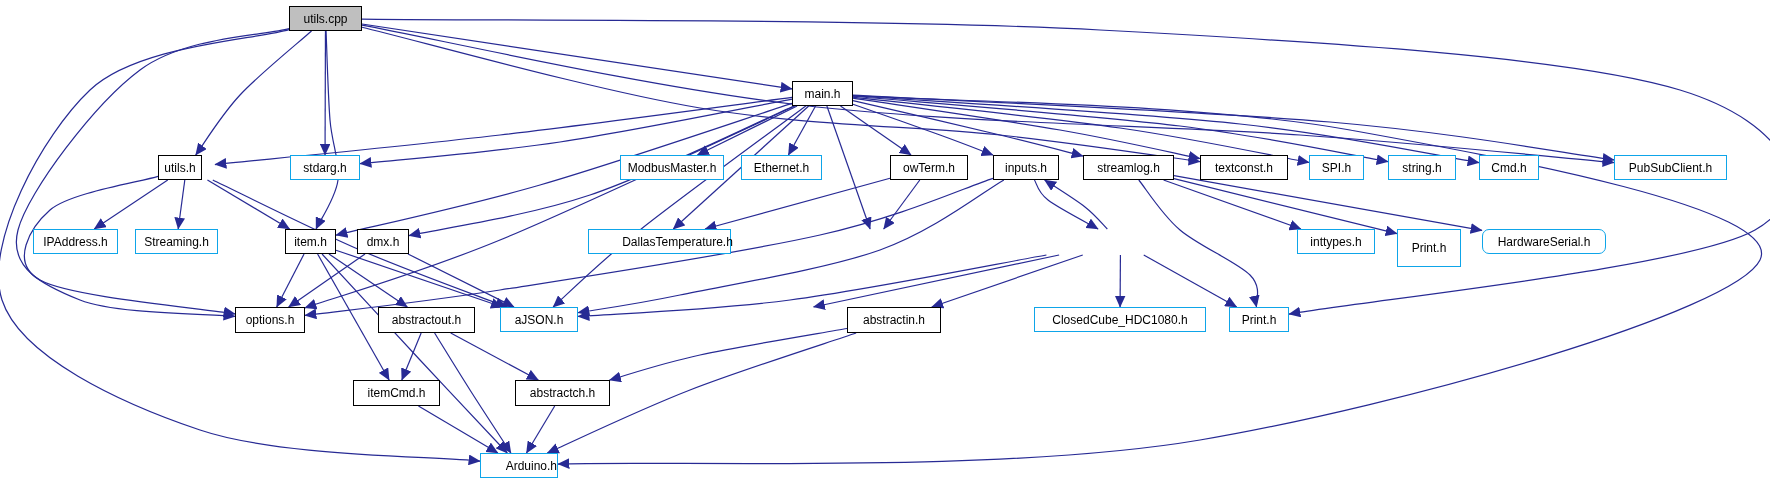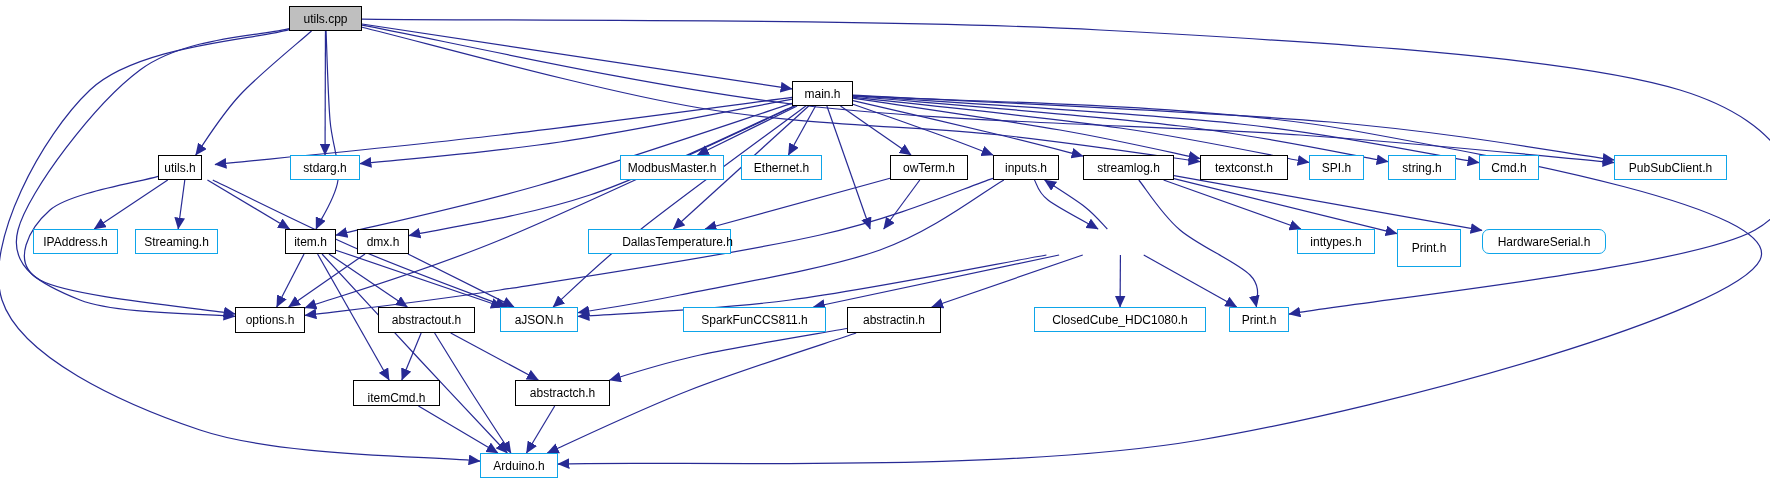--- a/index.html
+++ b/index.html
@@ -165,34 +165,31 @@
     </div>
     <div class="node internal" style="left: 235px; top: 307px; width: 70px; height: 26px;">
       <span>options.h</span>
     </div>
     <div class="node internal" style="left: 378px; top: 307px; width: 97px; height: 26px;">
       <span>abstractout.h</span>
     </div>
     <div class="node external" style="left: 500px; top: 307px; width: 78px; height: 25px;">
       <span>aJSON.h</span>
     </div>
-    <div class="node external" style="left: 683px; top: 307px; width: 143px; height: 25px;">
-      <span>SparkFunCCS811.h</span>
-    </div>
     <div class="node internal" style="left: 847px; top: 307px; width: 94px; height: 26px;">
       <span>abstractin.h</span>
     </div>
     <div class="node external" style="left: 1034px; top: 307px; width: 172px; height: 25px;">
       <span>ClosedCube_HDC1080.h</span>
     </div>
     <div class="node external" style="left: 1229px; top: 307px; width: 60px; height: 25px;">
       <span>Print.h</span>
     </div>
-    <div class="node internal" style="left: 353px; top: 380px; width: 87px; height: 26px; align-items: flex-end;">
+    <div class="node internal" style="left: 353px; top: 380px; width: 87px; height: 26px;">
       <span>itemCmd.h</span>
     </div>
     <div class="node internal" style="left: 515px; top: 380px; width: 95px; height: 26px;">
       <span>abstractch.h</span>
     </div>
-    <div class="node external" style="left: 480px; top: 453px; width: 78px; height: 25px;">
+    <div class="node external" style="left: 480px; top: 453px; width: 78px; height: 25px; justify-content: flex-end;">
       <span>Arduino.h</span>
     </div>
   </div>
 
 </body></html>

